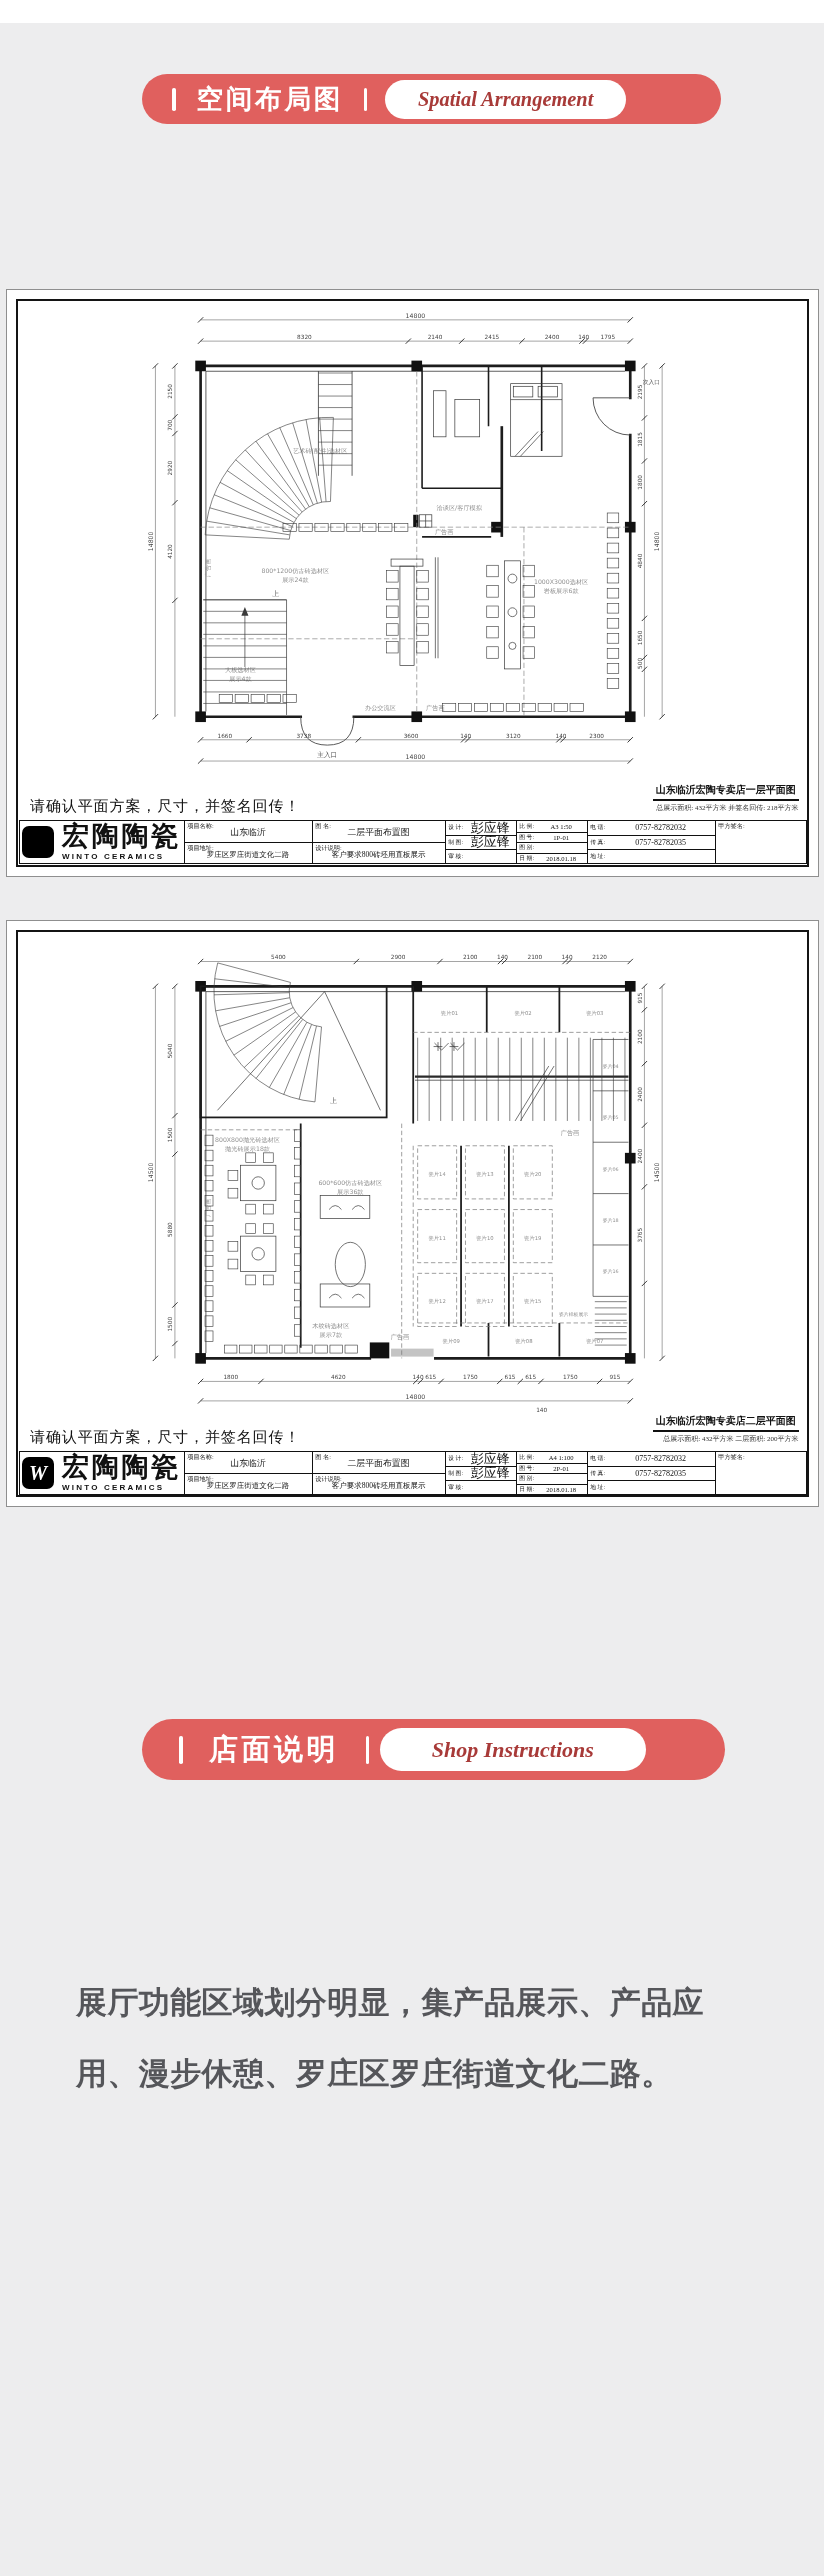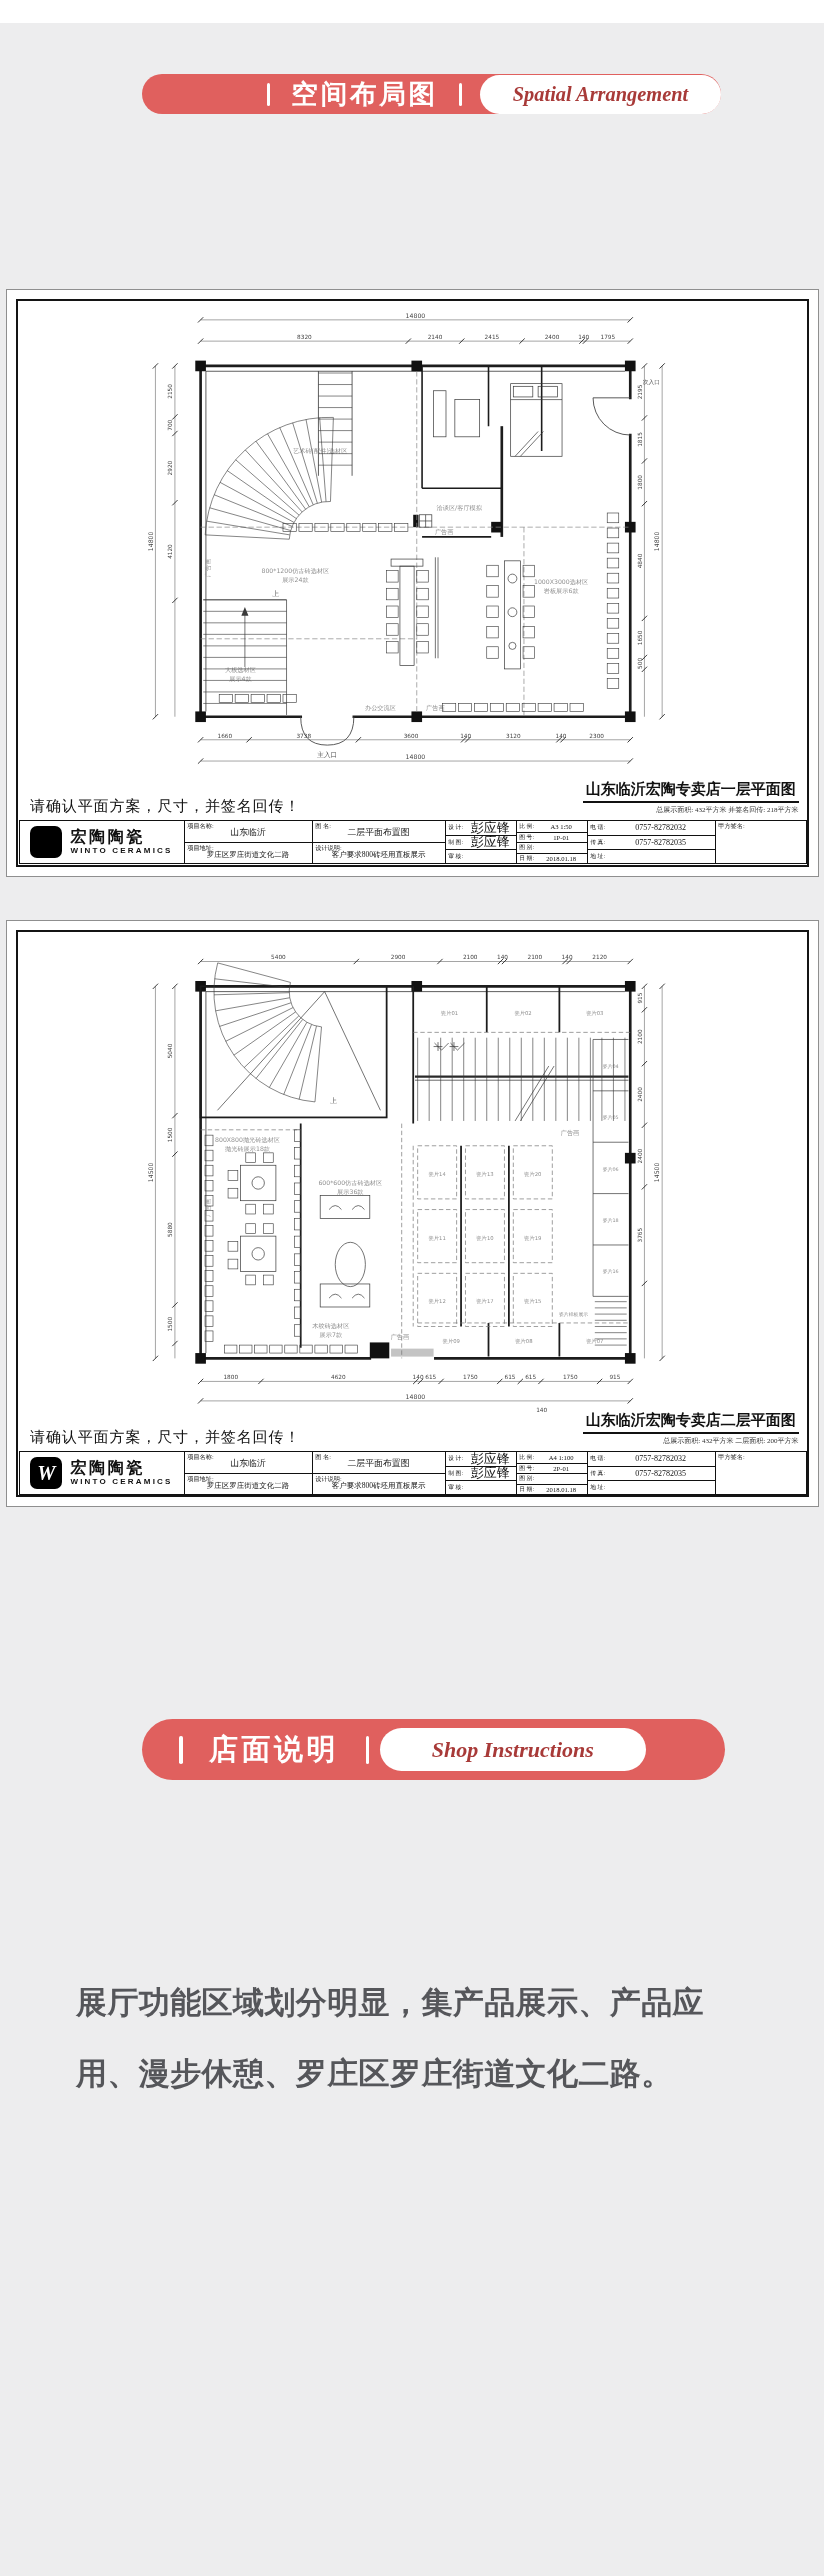--- a/index.html
+++ b/index.html
@@ -5,50 +5,50 @@
   html,body{margin:0;padding:0;background:#d8d8d8;}
   #page{position:relative;width:825px;height:2576px;background:#ededee;font-family:"Liberation Sans",sans-serif;overflow:hidden;margin:0 auto;}
   .topstrip{position:absolute;left:0;top:0;width:100%;height:23px;background:#ffffff;}
 
   
   .banner{position:absolute;background:#e0605e;border-radius:885px;display:flex;align-items:center;color:#fff;}
   .banner .bar{width:3.5px;background:#fff;border-radius:1.8px;flex:0 0 auto;}
   .banner .zh{font-weight:bold;white-space:nowrap;}
   .banner .pill{background:#fff;border-radius:885px;display:flex;align-items:center;justify-content:center;
       font-family:"Liberation Serif",serif;font-style:italic;font-weight:bold;color:#a83a38;flex:0 0 auto;white-space:nowrap;}
-  #banner-spatial{left:142px;top:74px;width:549px;height:40px;padding-left:30px;justify-content:flex-end;}
+  #banner-spatial{left:142px;top:74px;width:549px;height:50px;padding-left:30px;}
   #banner-spatial .bar{height:23px;}
   #banner-spatial .zh{font-size:26.6px;letter-spacing:2.7px;margin:0 21px;}
   #banner-spatial .pill{width:241px;height:39px;font-size:20.4px;margin-left:17.7px;}
   #banner-shop{left:142px;top:1719px;width:546px;height:61px;padding-left:37px;}
   #banner-shop .bar{height:28px;}
   #banner-shop .zh{font-size:29px;letter-spacing:3.5px;margin:0 26.6px;}
   #banner-shop .pill{width:266px;height:43px;font-size:22px;margin-left:10.6px;}
 
   
   .sheet{position:absolute;left:7px;width:811px;background:#ffffff;outline:0.9px solid #8f8f8f;}
   #sheet1{top:290px;height:586px;}
   #sheet2{top:921px;height:585px;}
   .frame{position:absolute;inset:8.9px;border:2.7px solid #141414;}
   .plan-svg{position:absolute;left:12.4px;top:12.4px;width:784px;height:484px;}
   .sheet-note{position:absolute;left:23px;top:507px;font-family:"Liberation Serif",serif;font-size:15px;color:#111;letter-spacing:0.9px;}
   .sheet-titlewrap{position:absolute;right:19.5px;top:490px;text-align:right;}
-  .sheet-title{display:inline-block;font-family:"Liberation Serif",serif;font-weight:bold;font-size:15px;color:#111;
+  .sheet-title{display:inline-block;font-family:"Liberation Serif",serif;font-weight:bold;font-size:10px;color:#111;
       border-bottom:2.7px double #111;padding:0 2.7px 1.8px;}
   .sheet-sub{font-size:7px;color:#333;margin-top:1.8px;font-family:"Liberation Serif",serif;}
 
   
   .tb{position:absolute;left:11.5px;right:11.5px;top:530px;height:44px;display:flex;border:1.8px solid #111;
       font-family:"Liberation Serif",serif;color:#111;background:#fff;box-sizing:border-box;}
   .tb .c{border-right:1.3px solid #111;position:relative;box-sizing:border-box;height:100%;}
   .tb .c:last-child{border-right:none;}
   .logoC{width:165px;display:flex;align-items:center;justify-content:center;gap:8px;}
   .logo-badge{width:32px;height:32px;background:#000;border-radius:7px;color:#fff;display:flex;align-items:center;justify-content:center;
       font-family:"Liberation Serif",serif;font-style:italic;font-weight:bold;font-size:20.4px;}
-  .logo-zh{font-size:16px;font-weight:bold;letter-spacing:2.7px;line-height:1;font-family:"Liberation Sans",sans-serif;}
+  .logo-zh{font-size:27px;font-weight:bold;letter-spacing:2.7px;line-height:1;font-family:"Liberation Sans",sans-serif;}
   .logo-en{font-size:8px;font-weight:bold;letter-spacing:2.2px;margin-top:1.8px;font-family:"Liberation Sans",sans-serif;}
   .c2{width:128px;}.c3{width:133px;}.c4{width:71px;}.c5{width:71px;}.c6{width:128px;}.c7{flex:1;}
   .r{height:50%;position:relative;box-sizing:border-box;}
   .r + .r{border-top:0.9px solid #111;}
   .lab{position:absolute;top:0.9px;left:2.7px;font-size:6.2px;font-family:"Liberation Sans",sans-serif;white-space:nowrap;}
   .val{display:flex;align-items:flex-end;justify-content:center;height:100%;font-size:8.9px;padding-bottom:2.7px;box-sizing:border-box;}
   .val.sm{font-size:7.5px;}
   .rr{display:flex;align-items:center;box-sizing:border-box;}
   .c4 .rr{height:33.33%;}
   .c5 .rr{height:25%;}

